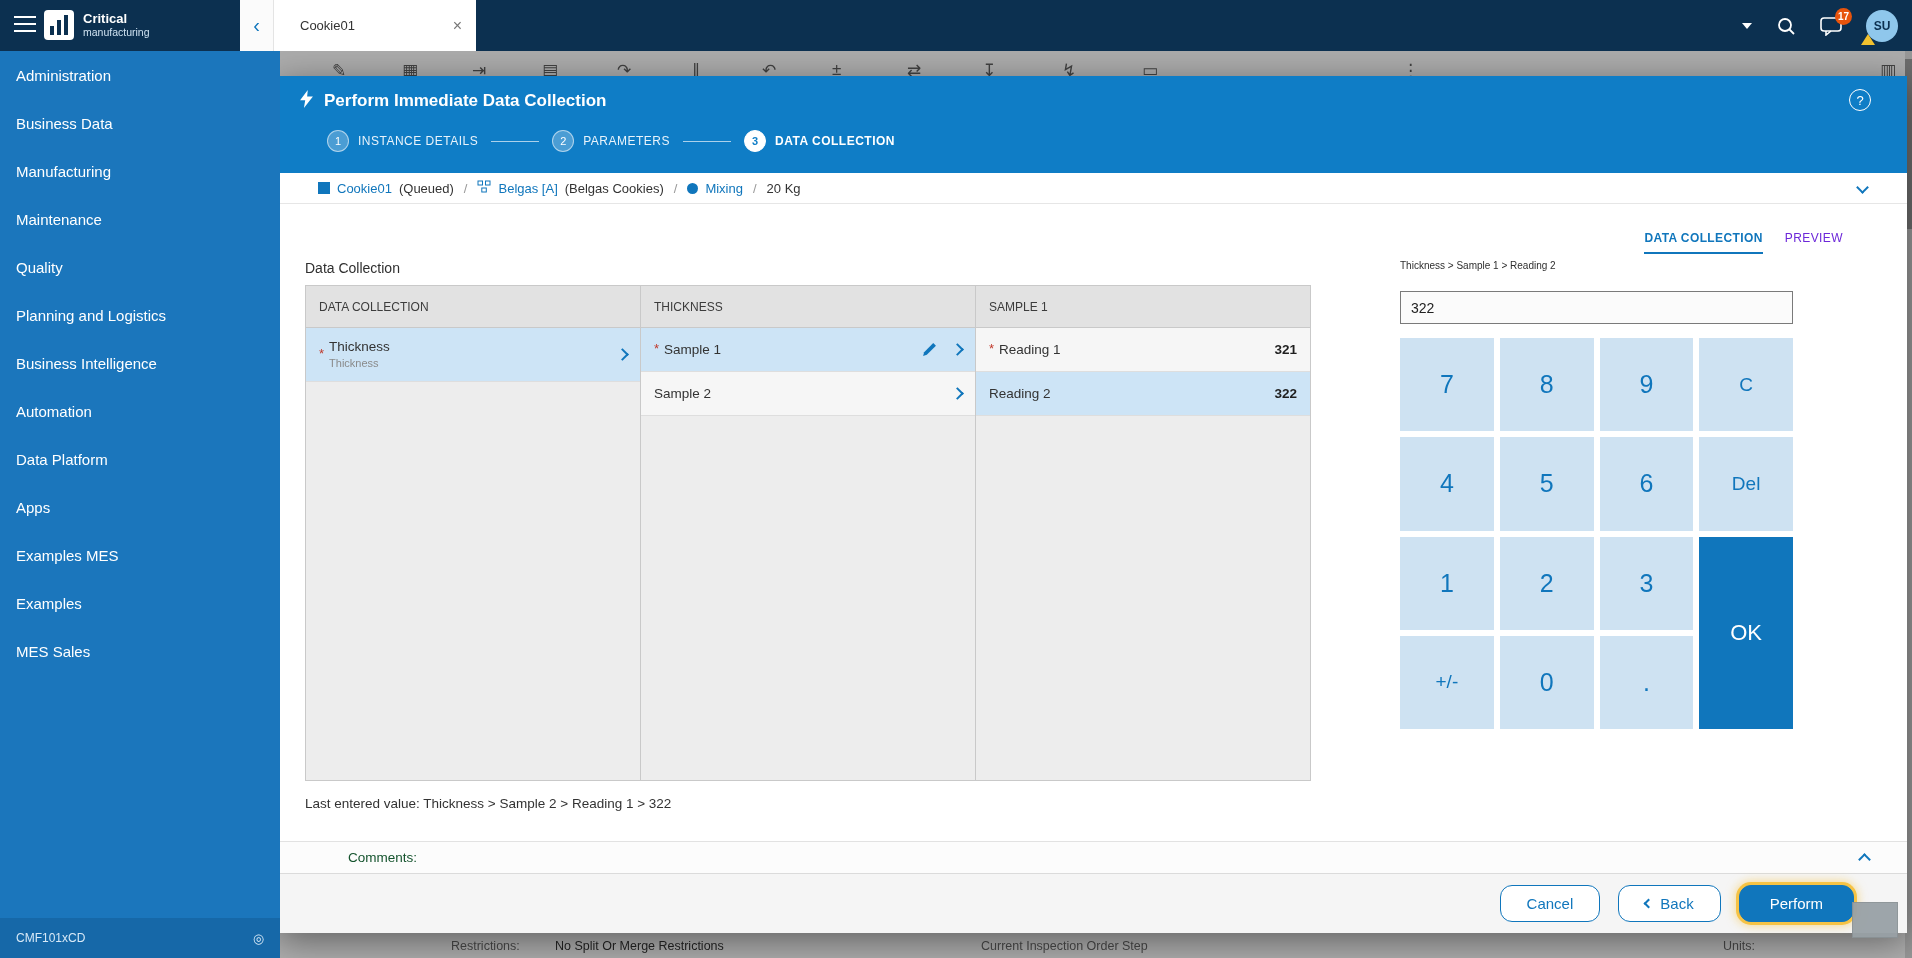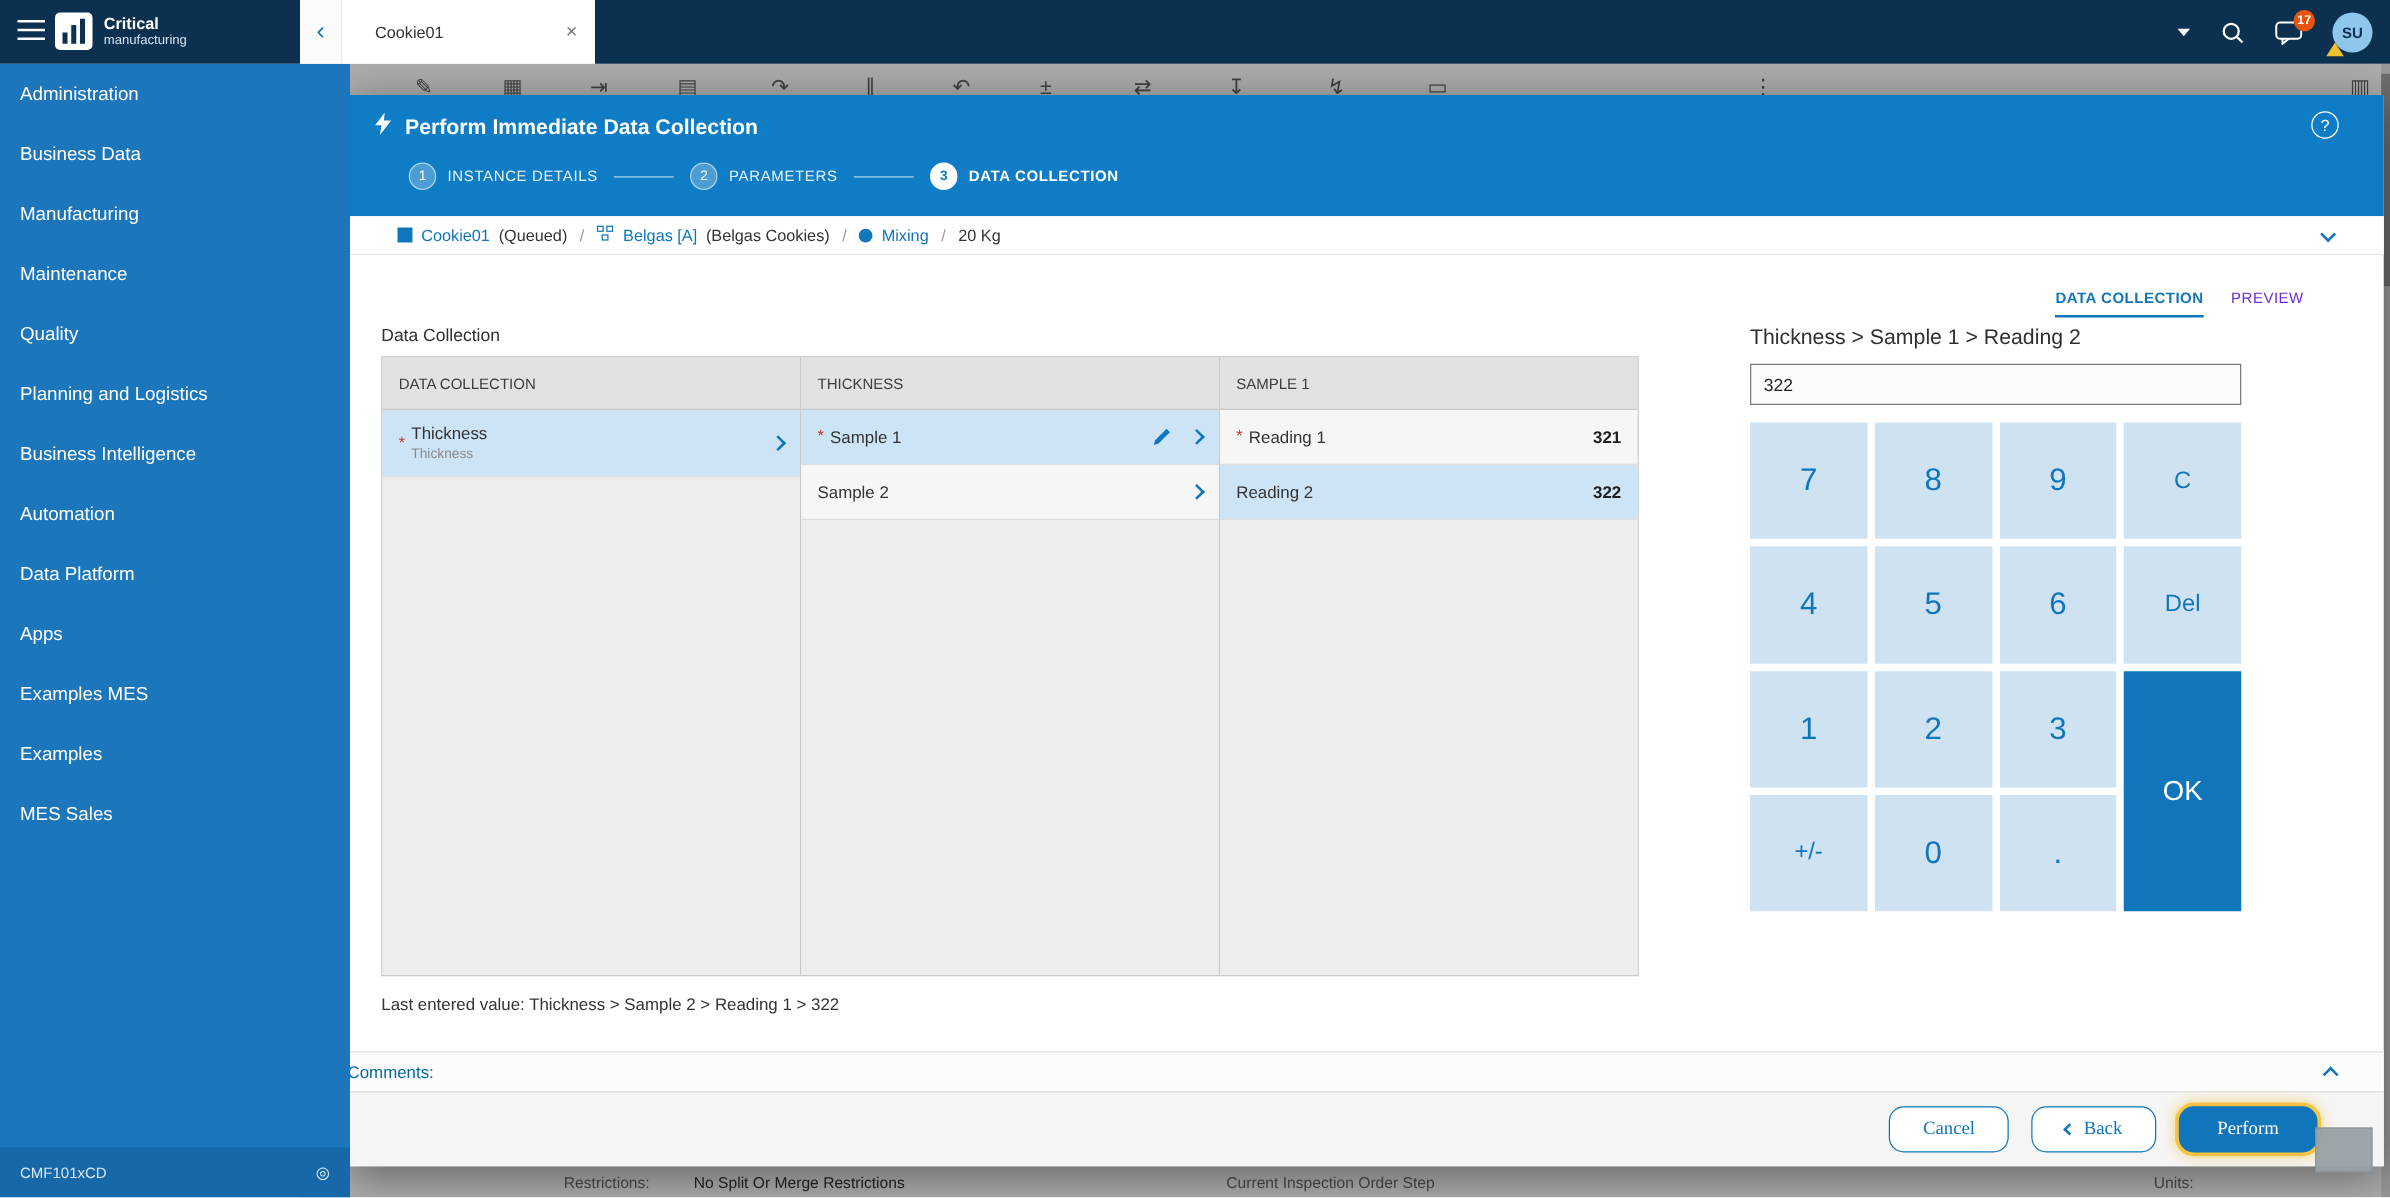--- a/index.html
+++ b/index.html
@@ -103,35 +103,35 @@
   .req::before{content:"*";color:#C0392B;font-size:13px;margin-right:5px;position:relative;top:-1px;}
   .cell-text{display:flex;flex-direction:column;line-height:1.15;}
   .cell-text .sub{font-size:11px;color:#8A8A8A;margin-top:3px;}
   .push{margin-left:auto;}
   .dc-row .chev.right{margin-left:16px;}
   .dc-row .chev.right.push{margin-left:auto;}
   .val{font-weight:700;color:#1F1F1F;}
   .pencil{display:flex;align-items:center;}
 
   .editor{position:absolute;left:1122px;top:184px;width:393px;height:470px;}
-  .e-path{position:absolute;left:0;top:0;font-size:17px;color:#2F2F2F;}
+  .e-path{position:absolute;left:0;top:0;font-size:10px;color:#2F2F2F;}
   .e-input{position:absolute;left:0;top:31px;width:393px;height:33px;border:1px solid #7A7A7A;background:#FBFBFB;font-size:14px;color:#222;padding:0 10px;font-family:"Liberation Sans","DejaVu Sans",sans-serif;}
   .keypad{position:absolute;left:0;top:78px;width:393px;height:391px;display:grid;grid-template-columns:repeat(4,1fr);grid-template-rows:repeat(4,1fr);gap:6px;}
   .key{background:#CEE2F2;color:var(--primary);font-size:25px;display:flex;align-items:center;justify-content:center;cursor:pointer;}
   .key.alt{font-size:19px;}
   .key.ok{grid-column:4;grid-row:3/5;background:var(--primary);color:#fff;font-size:22px;}
 
   .m-last{position:absolute;left:27px;top:720px;font-size:13.5px;color:#333;}
 
   .m-comments{position:absolute;left:0;top:765px;width:100%;height:32px;background:#FCFCFC;border-top:1px solid #E2E2E2;display:flex;align-items:center;}
-  .c-label{font-size:13.5px;color:#0369a1;}
+  .c-label{margin-left:70px;font-size:13.5px;color:#14532d;}
   .c-chev{position:absolute;right:38px;top:13px;}
 
   .m-footer{position:absolute;left:0;top:797px;width:100%;height:60px;background:#F5F5F5;border-top:1px solid #DBDBDB;display:flex;align-items:center;justify-content:flex-end;gap:18px;padding-right:53px;}
-  .btn{height:37px;border-radius:12px;font-size:15px;display:flex;align-items:center;justify-content:center;cursor:pointer;font-family:Liberation Serif, serif;}
+  .btn{height:37px;border-radius:12px;font-size:15px;display:flex;align-items:center;justify-content:center;cursor:pointer;font-family:Liberation Sans, sans-serif;}
   .btn.ghost{background:#fff;border:1px solid var(--primary);color:var(--primary);padding:0 26px;gap:8px;}
   .btn.primary{background:var(--primary);border:1px solid var(--primary);color:#fff;padding:0 30px;box-shadow:0 0 0 3px var(--focus_ring),0 0 10px 4px rgba(246,195,68,.55);}
 
   .cursor-artifact{position:absolute;left:1852px;top:902px;width:46px;height:36px;background:#99A1A6;border:1px solid #8A9296;z-index:42;opacity:.95;}
 </style>
 </head>
 <body>
 
 <div class="screen">
 

